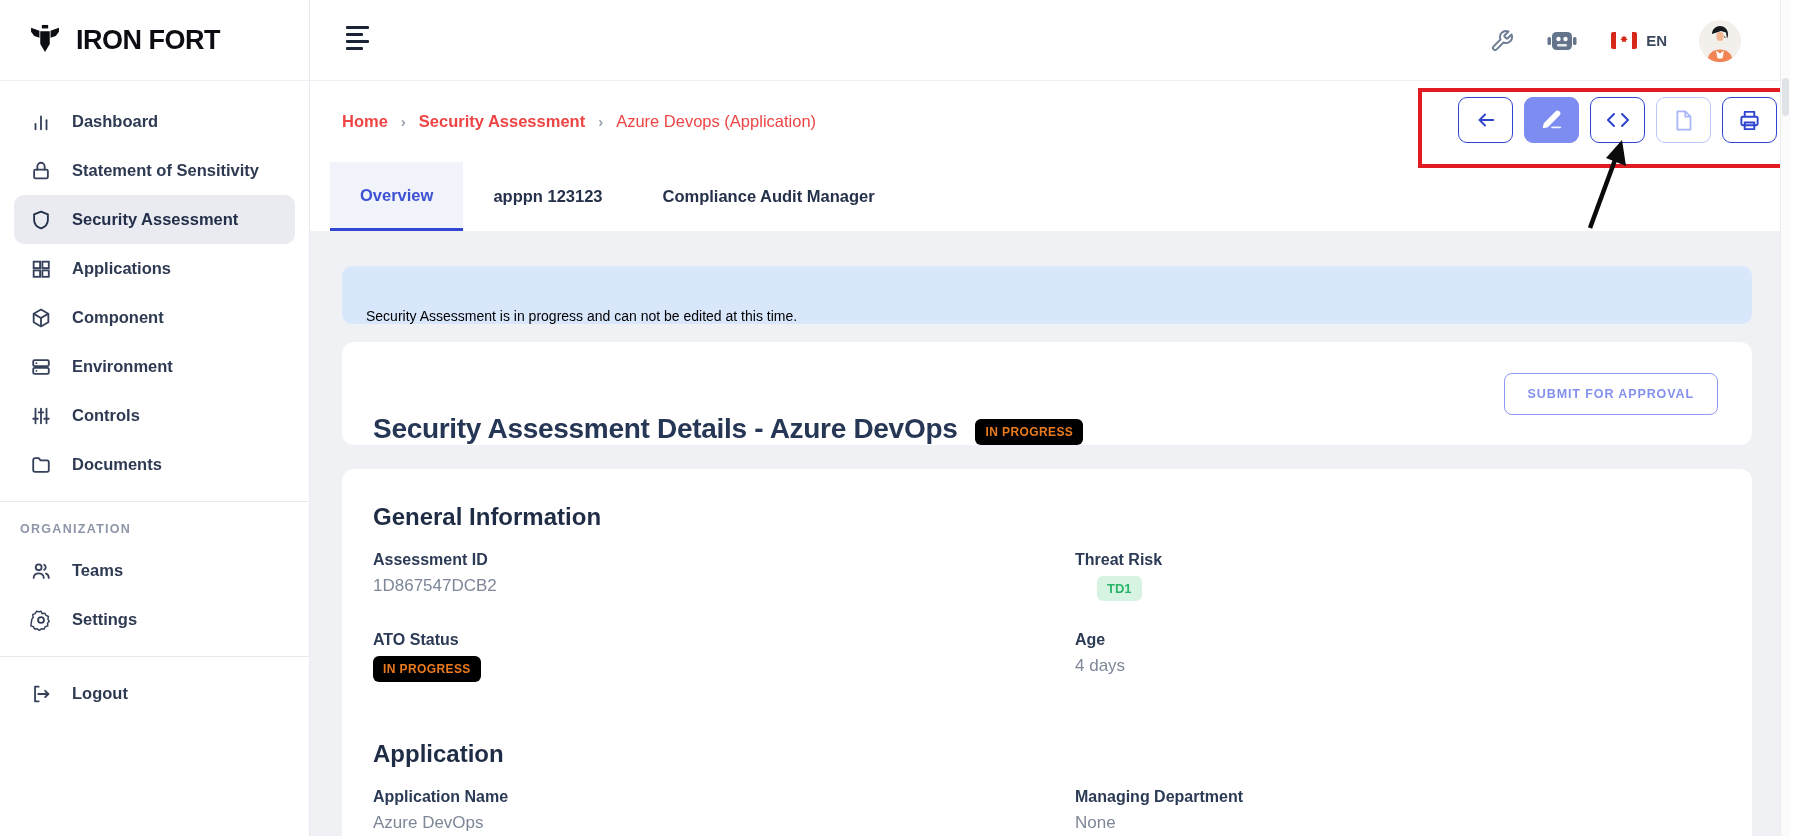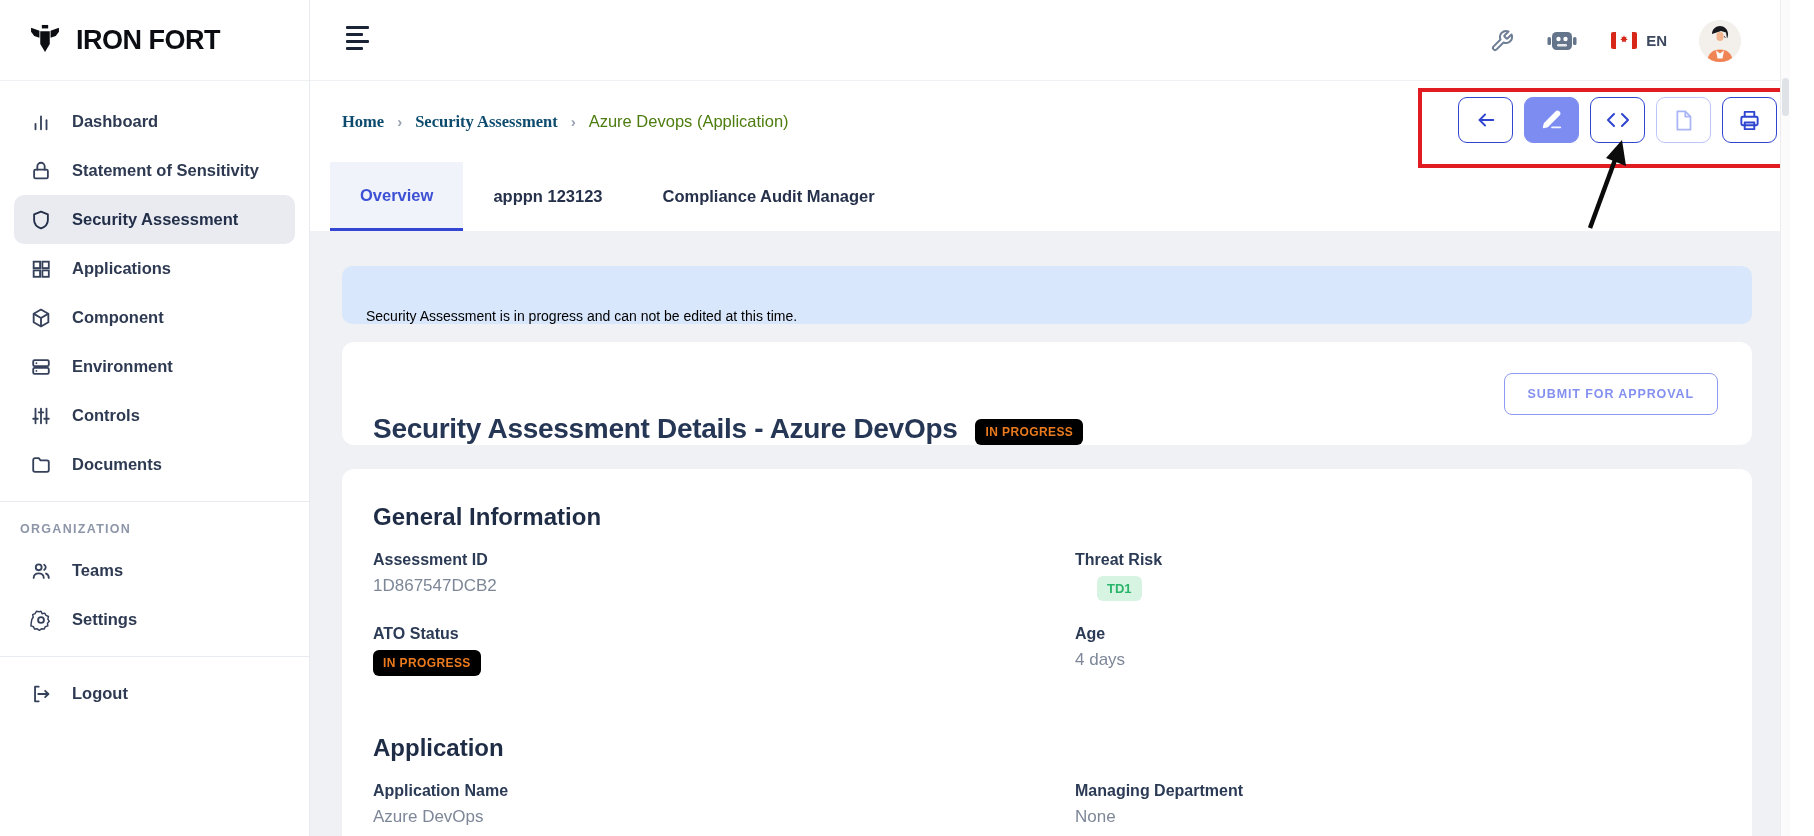--- a/index.html
+++ b/index.html
@@ -27,23 +27,23 @@
   .hamburger span:nth-child(3){width:23px} .hamburger span:nth-child(4){width:17px}
   .top-right { position:absolute; right:49px; top:0; height:81px; display:flex; align-items:center; }
   .tr-icon { cursor:pointer; display:flex; align-items:center; }
   .lang { display:flex; align-items:center; gap:9px; margin-left:33px; cursor:pointer; }
   .lang-label { font-size:15px; font-weight:600; color:#3c485e; }
   .avatar { width:42px; height:42px; border-radius:50%; margin-left:32px; overflow:hidden; background:#f3f0ec; cursor:pointer; }
 
   
   .crumb-row { position:absolute; left:310px; top:81px; right:0; height:81px; background:#fff; }
   .breadcrumb { position:absolute; left:32px; top:0; height:81px; display:flex; align-items:center; gap:13px; font-size:16.5px; }
-  .crumb-strong { color:#0c4a6e; font-weight:700; cursor:pointer;font-family:Liberation Serif, serif; }
+  .crumb-strong { color:#ef4444; font-weight:700; cursor:pointer; }
   .crumb-sep { color:#9aa3b2; font-size:15px; font-weight:600; }
-  .crumb-current { color:#4d7c0f; font-weight:400; }
+  .crumb-current { color:#ef4444; font-weight:400; }
 
   
   .actions { position:absolute; left:1458px; top:97px; display:flex; gap:11px; z-index:4; }
   .abtn { width:55px; height:46px; border-radius:9px; border:1px solid #2f45d0; background:#fff; display:flex; align-items:center; justify-content:center; cursor:pointer; padding:0; }
   .abtn.primary { background:#7d8cf0; border-color:#7d8cf0; }
   .abtn.muted { border-color:#bcc6f8; }
 
   
   .redbox { position:absolute; left:1418px; top:88px; width:384px; height:80px; border:4px solid #e11b22; z-index:5; pointer-events:none; }
   .anno-arrow { position:absolute; left:1568px; top:128px; z-index:6; pointer-events:none; }
@@ -58,21 +58,21 @@
   .banner { height:58px; background:#d9e7fc; border-radius:10px; display:flex; align-items:flex-end; padding-left:24px; color:#000000; font-size:14px; margin-bottom:18px; }
 
   .title-card { position:relative; background:#fff; border-radius:12px; height:103px; display:flex; align-items:flex-end; padding-left:31px; }
   .page-title { font-size:28px; font-weight:800; color:#263655; letter-spacing:-0.3px; }
   .badge-orange { display:inline-block; background:#000000; color:#ea7a1d; font-size:12px; font-weight:700; letter-spacing:0.4px; padding:6px 10px; border-radius:6px; white-space:nowrap; }
   .title-card .badge-orange { margin-left:18px; margin-top:4px; }
   .submit-btn { position:absolute; right:34px; top:31px; background:#fff; border:1.5px solid #8e9af1; color:#8490f0; font-family:"Liberation Sans",sans-serif; font-size:12.5px; font-weight:700; letter-spacing:0.9px; border-radius:8px; padding:13px 23px; cursor:pointer;margin-left:16px; }
 
   .info-card { background:#fff; border-radius:12px; margin-top:24px; padding:34px 0 60px 31px; height:430px; }
   .card-h { font-size:24px; font-weight:800; color:#1f2c45; margin:0 0 20px 0; }
-  .fgrid { display:grid; grid-template-columns:702px 1fr; row-gap:24px; margin-bottom:8px; }
+  .fgrid { display:grid; grid-template-columns:702px 1fr; row-gap:30px; margin-bottom:8px; }
   .f-label { font-size:16px; font-weight:700; color:#2b3a55; margin-bottom:7px; }
   .f-value { font-size:17px; color:#7d8798; }
   .badge-green { display:inline-block; background:#d7f3e2; color:#2ab56b; font-size:13px; font-weight:700; padding:5px 10px; border-radius:6px;margin-left:22px; }
   .app-h { margin-top:58px; }
 
   
   .sbar { position:absolute; right:0; top:0; width:10px; height:836px; background:#fbfbfc; border-left:1px solid #ededf0; z-index:7; }
   .sbar-thumb { position:absolute; right:1px; top:78px; width:7px; height:38px; background:#dfe2e7; border-radius:4px; }
 
   svg { display:block; }

